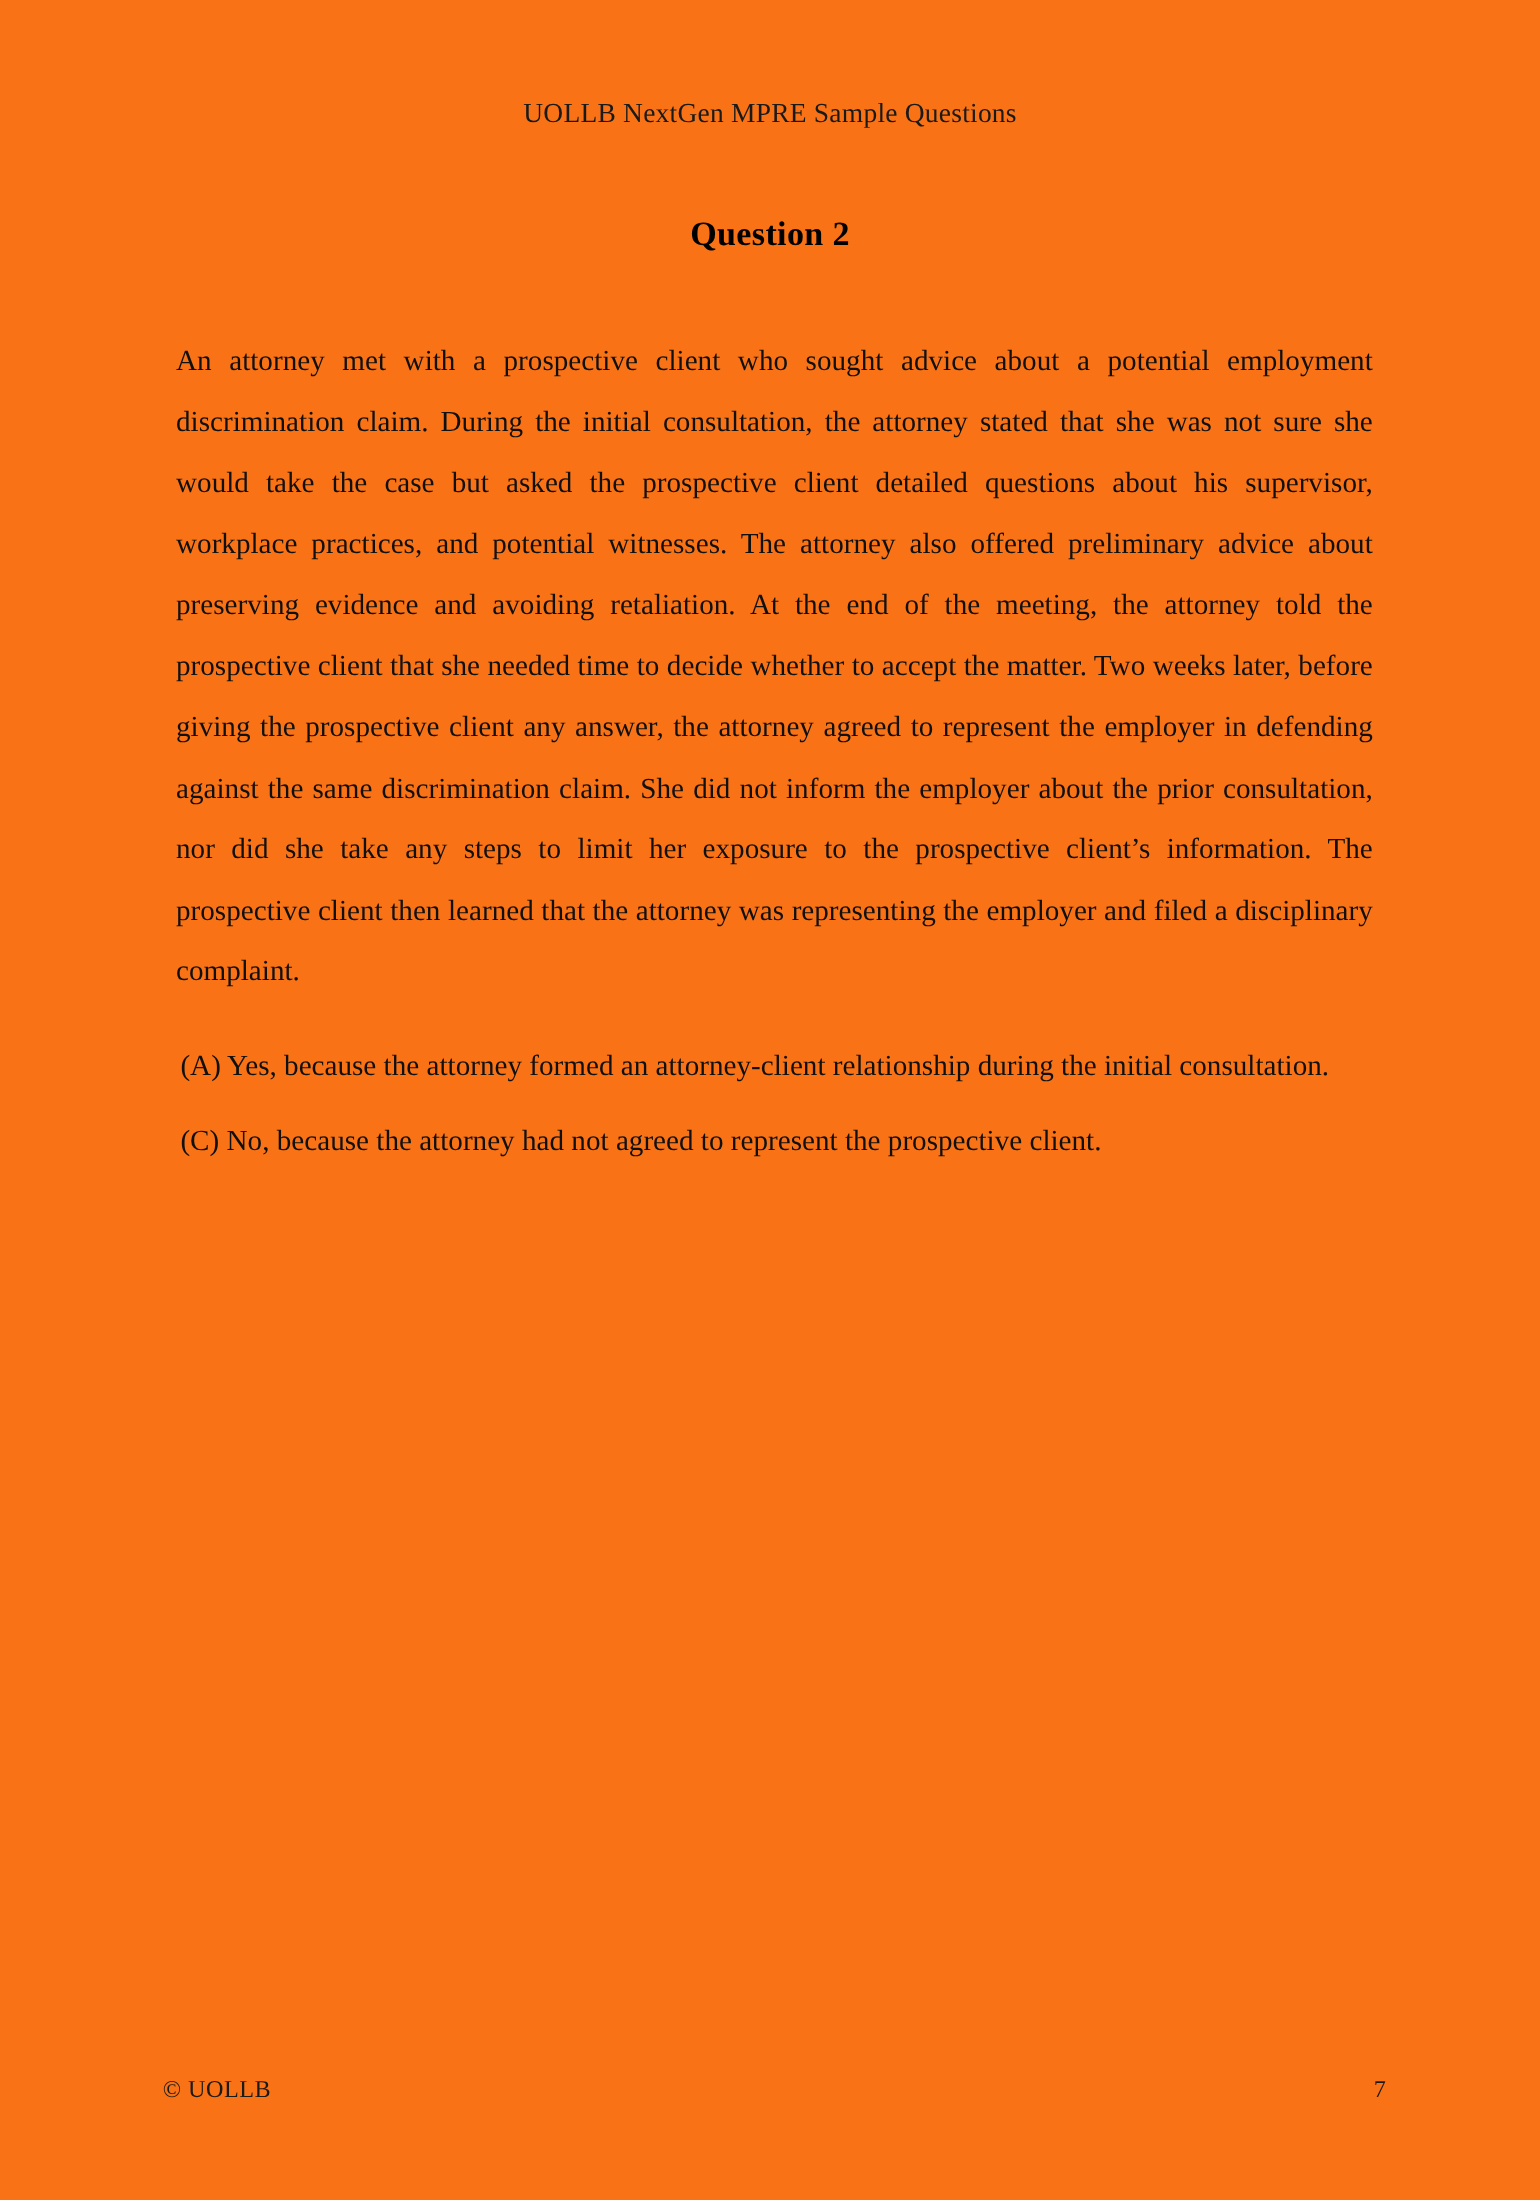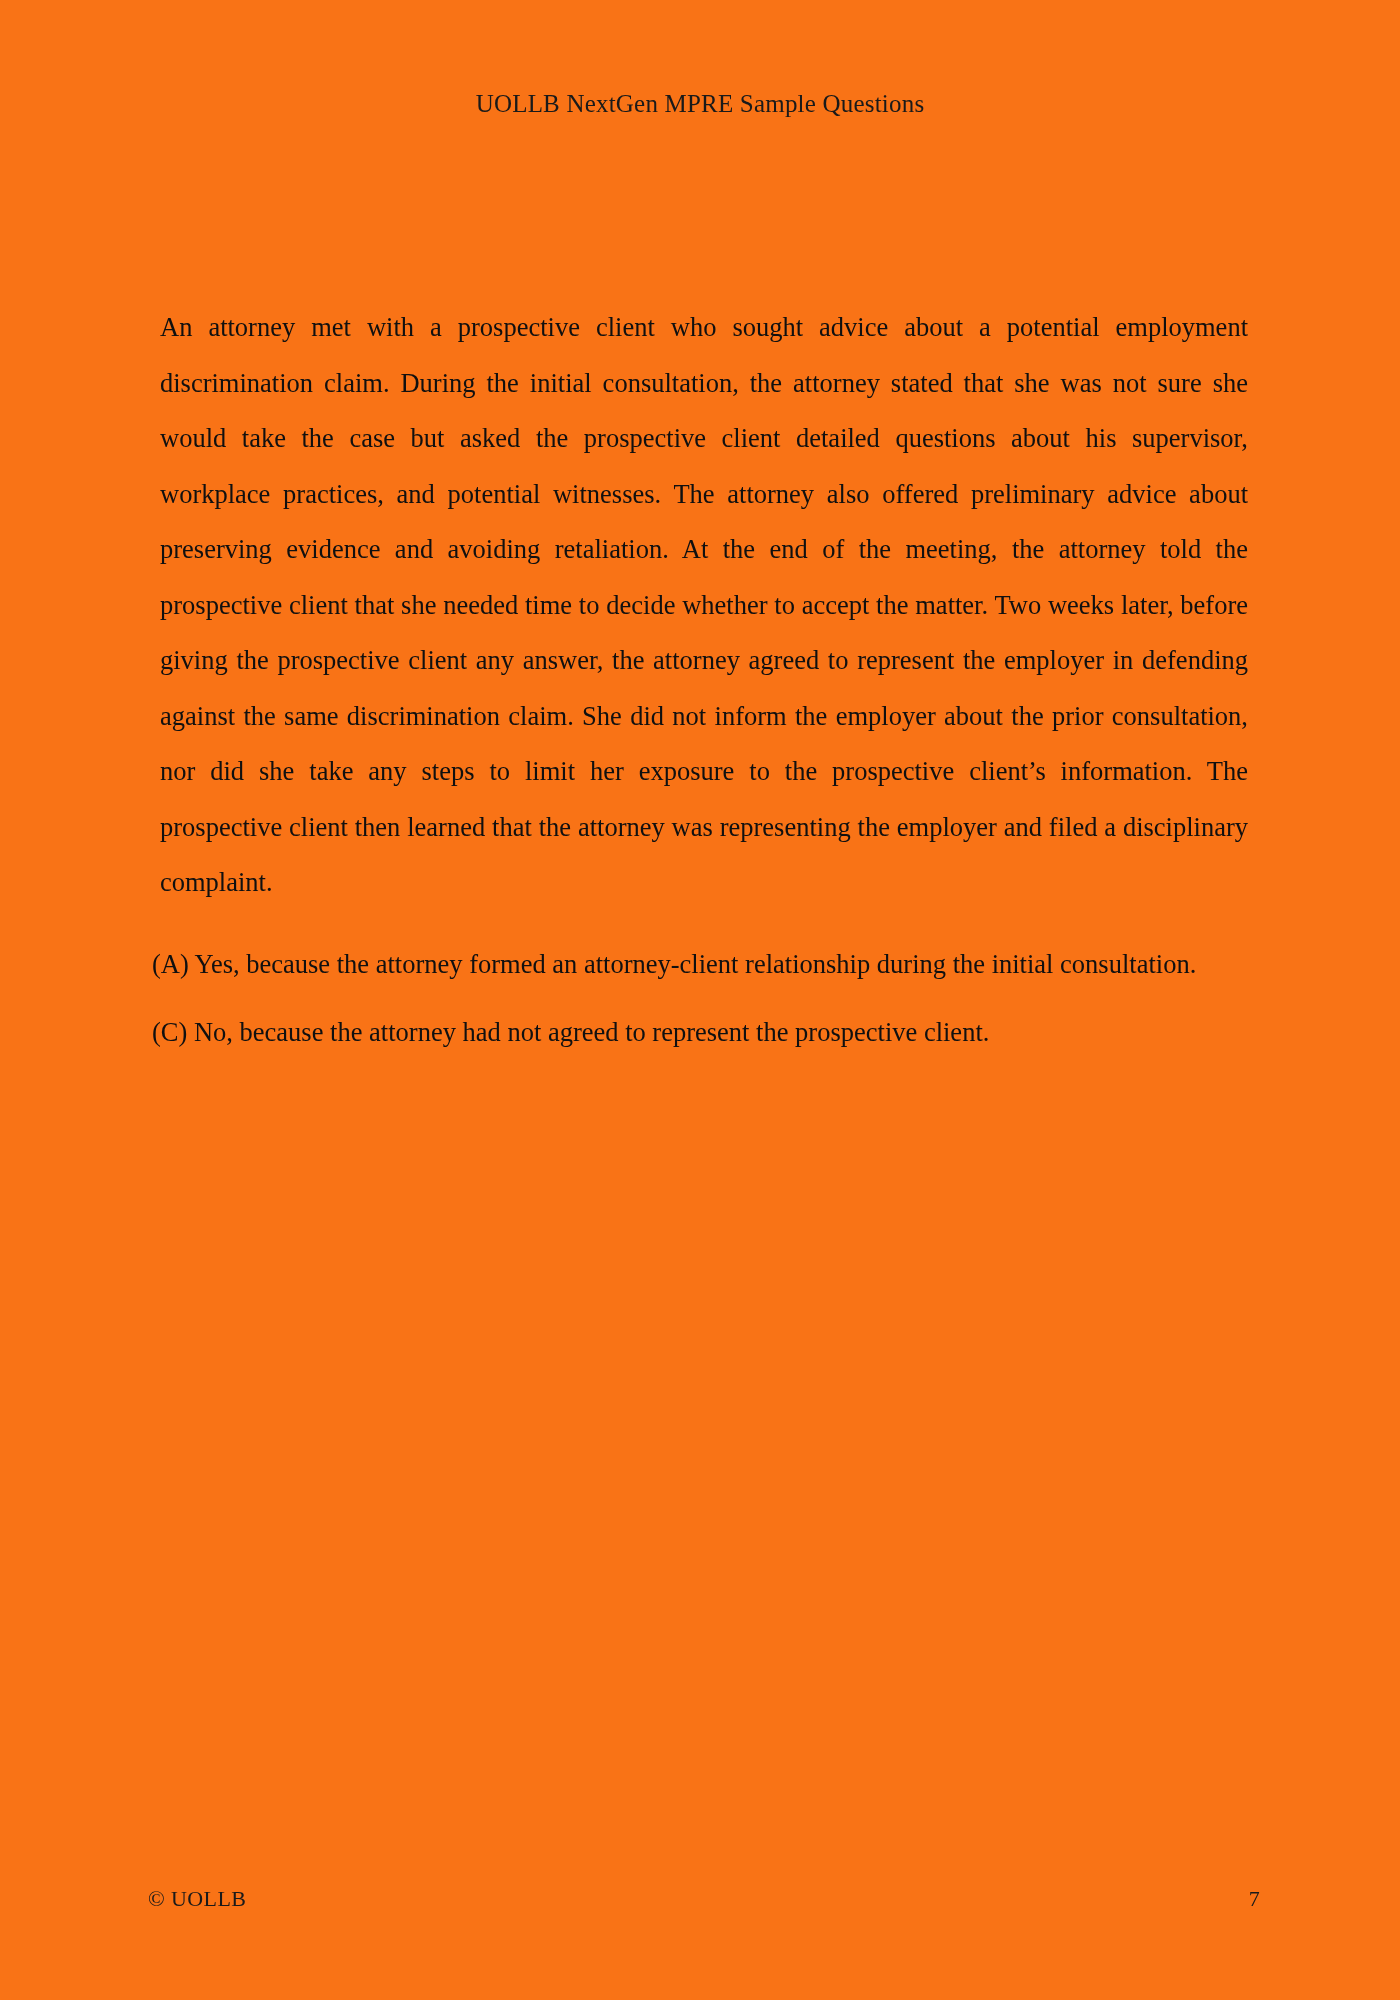--- a/index.html
+++ b/index.html
@@ -54,21 +54,21 @@
   }
   .call-of-question {
     margin: 0;
     padding-top: 130px;
     font-size: 26.5px;
     line-height: 55.5px;
     text-align: left;
     color: #101010;
   }
   .answers {
-    margin: 4px;
+    margin: 16px;
     padding: 0;
     list-style: none;
   }
   .answer-option {
     text-align: justify;
     text-justify: inter-word;
     font-size: 26.5px;
     line-height: 55.5px;
     margin: 0;
     padding-top: 13px;
@@ -95,20 +95,21 @@
     letter-spacing: 0.2px;
   }
 </style>
 </head>
 <body>
 
 <div class="page">
 
   <div class="page-header">UOLLB NextGen MPRE Sample Questions</div>
 
+  <div class="question-title">Question 2</div>
 
   <div class="content">
 
     <p class="fact-pattern">An attorney met with a prospective client who sought advice about a potential employment discrimination claim. During the initial consultation, the attorney stated that she was not sure she would take the case but asked the prospective client detailed questions about his supervisor, workplace practices, and potential witnesses. The attorney also offered preliminary advice about preserving evidence and avoiding retaliation. At the end of the meeting, the attorney told the prospective client that she needed time to decide whether to accept the matter. Two weeks later, before giving the prospective client any answer, the attorney agreed to represent the employer in defending against the same discrimination claim. She did not inform the employer about the prior consultation, nor did she take any steps to limit her exposure to the prospective client’s information. The prospective client then learned that the attorney was representing the employer and filed a disciplinary complaint.</p>
 
 
     <ul class="answers">
       <li class="answer-option">(A) Yes, because the attorney formed an attorney-client relationship during the initial consultation.</li>
       <li class="answer-option">(C) No, because the attorney had not agreed to represent the prospective client.</li>
     </ul>

